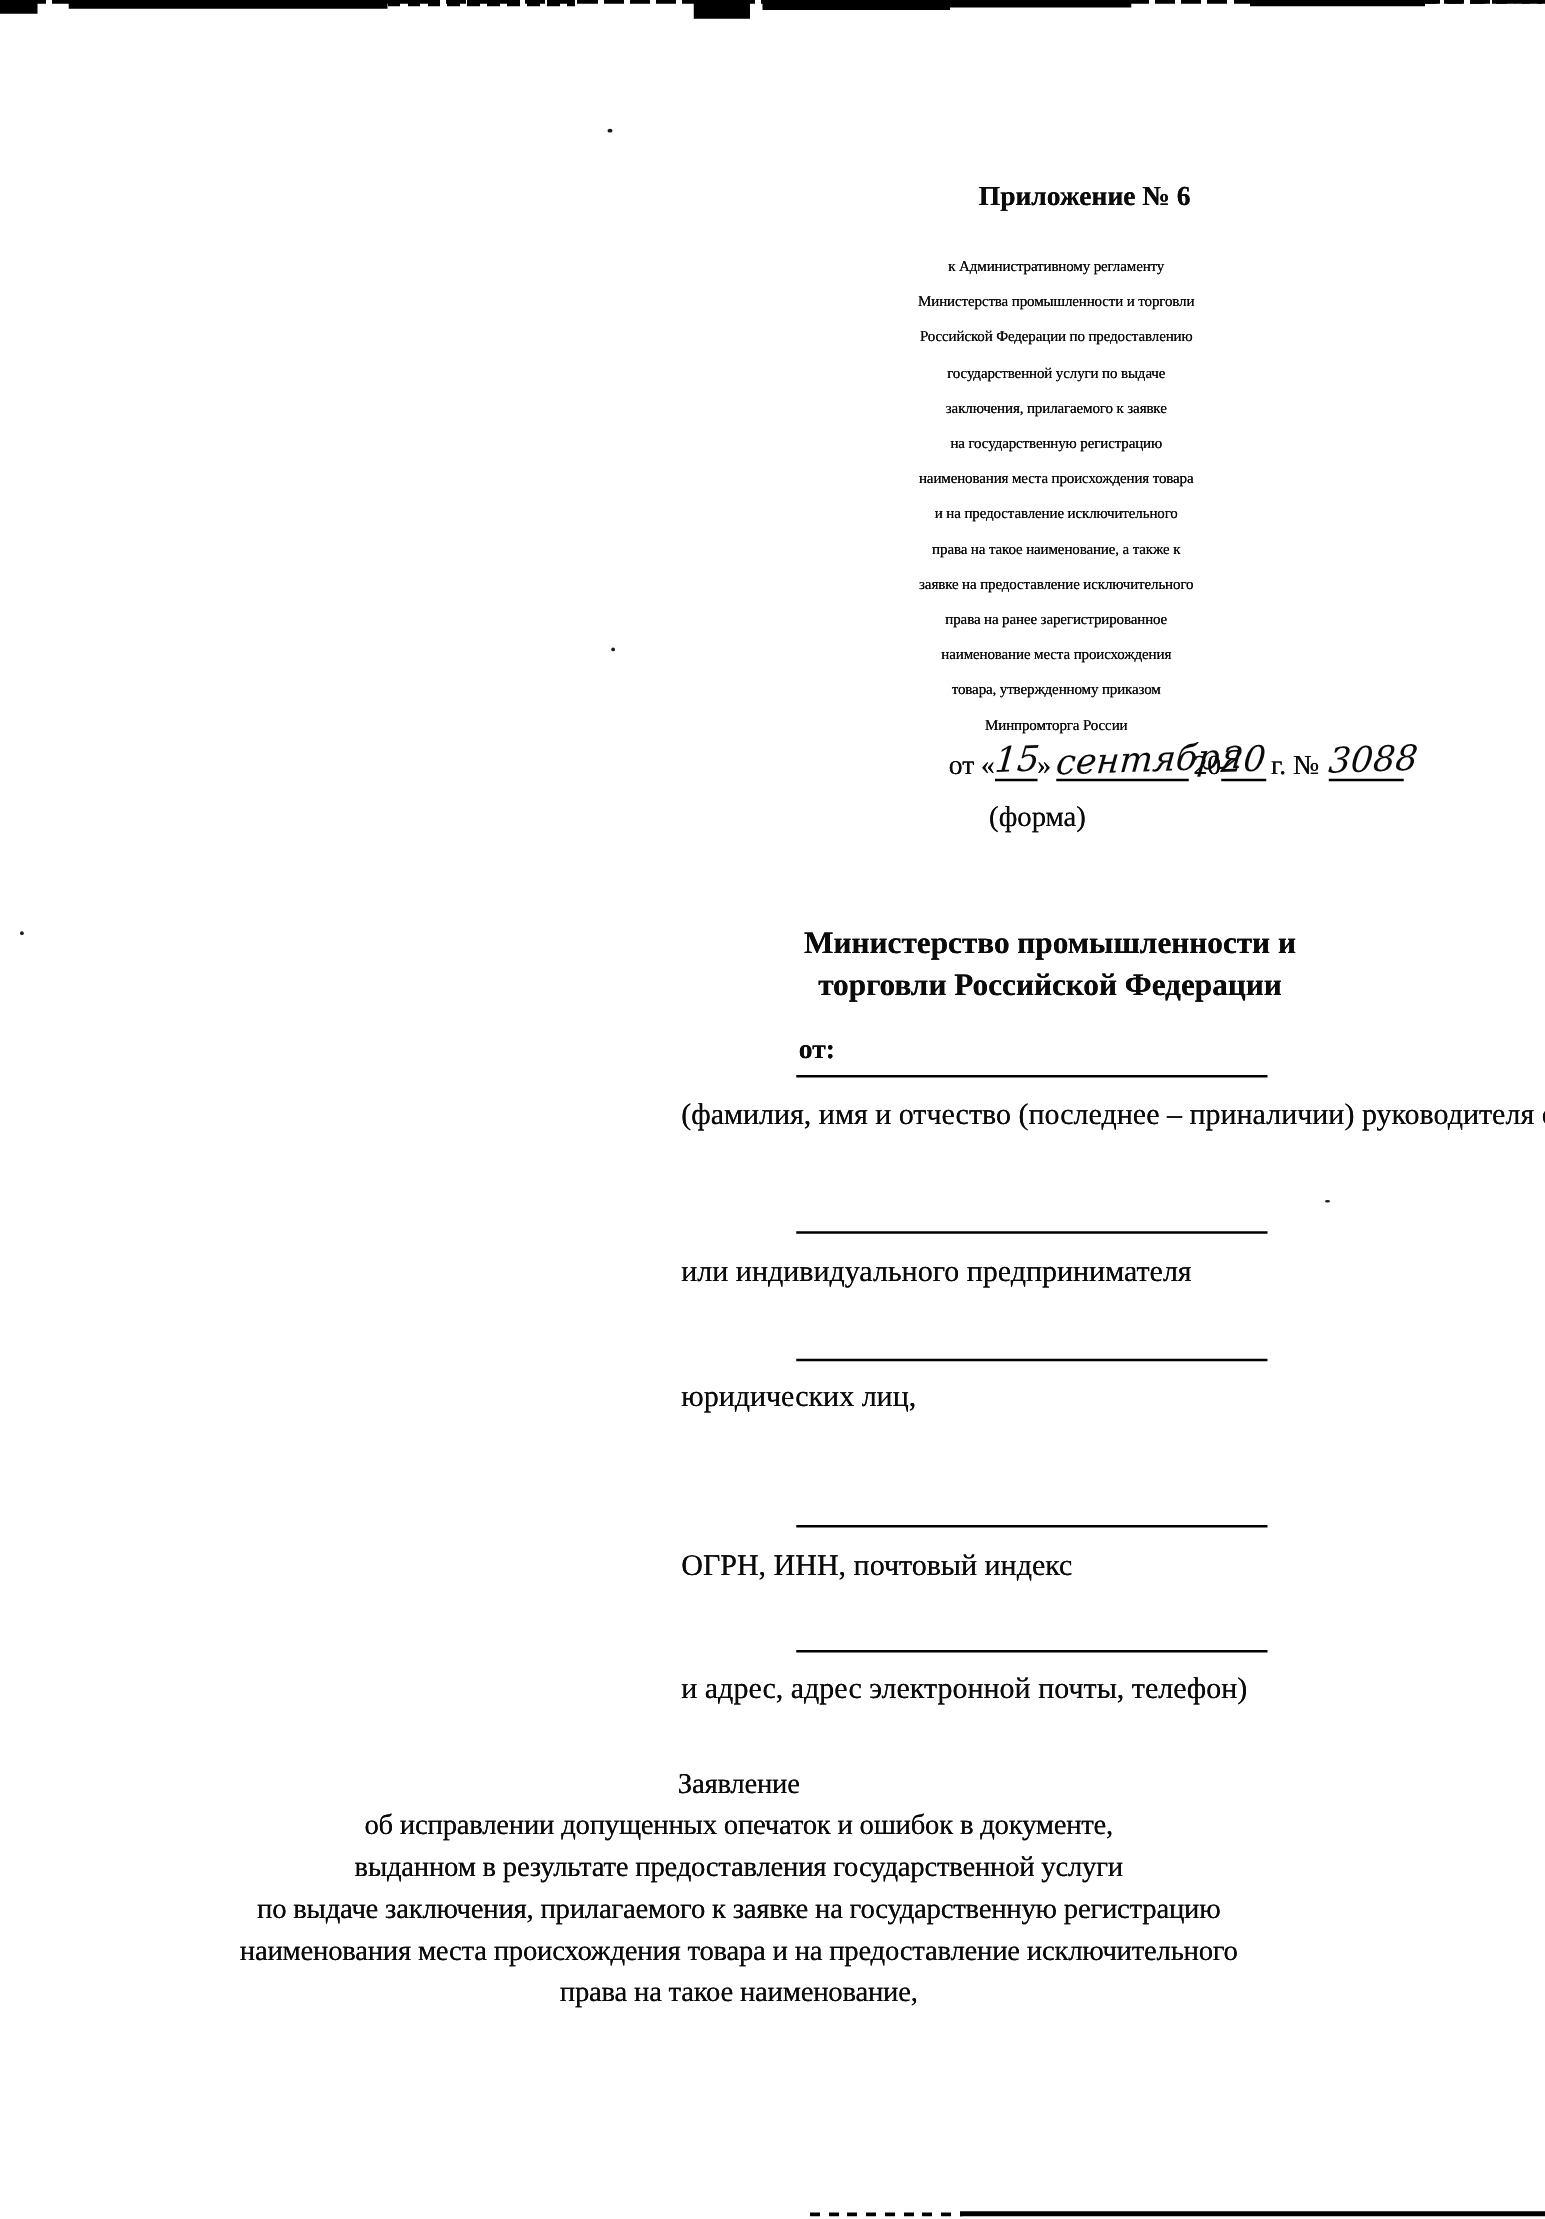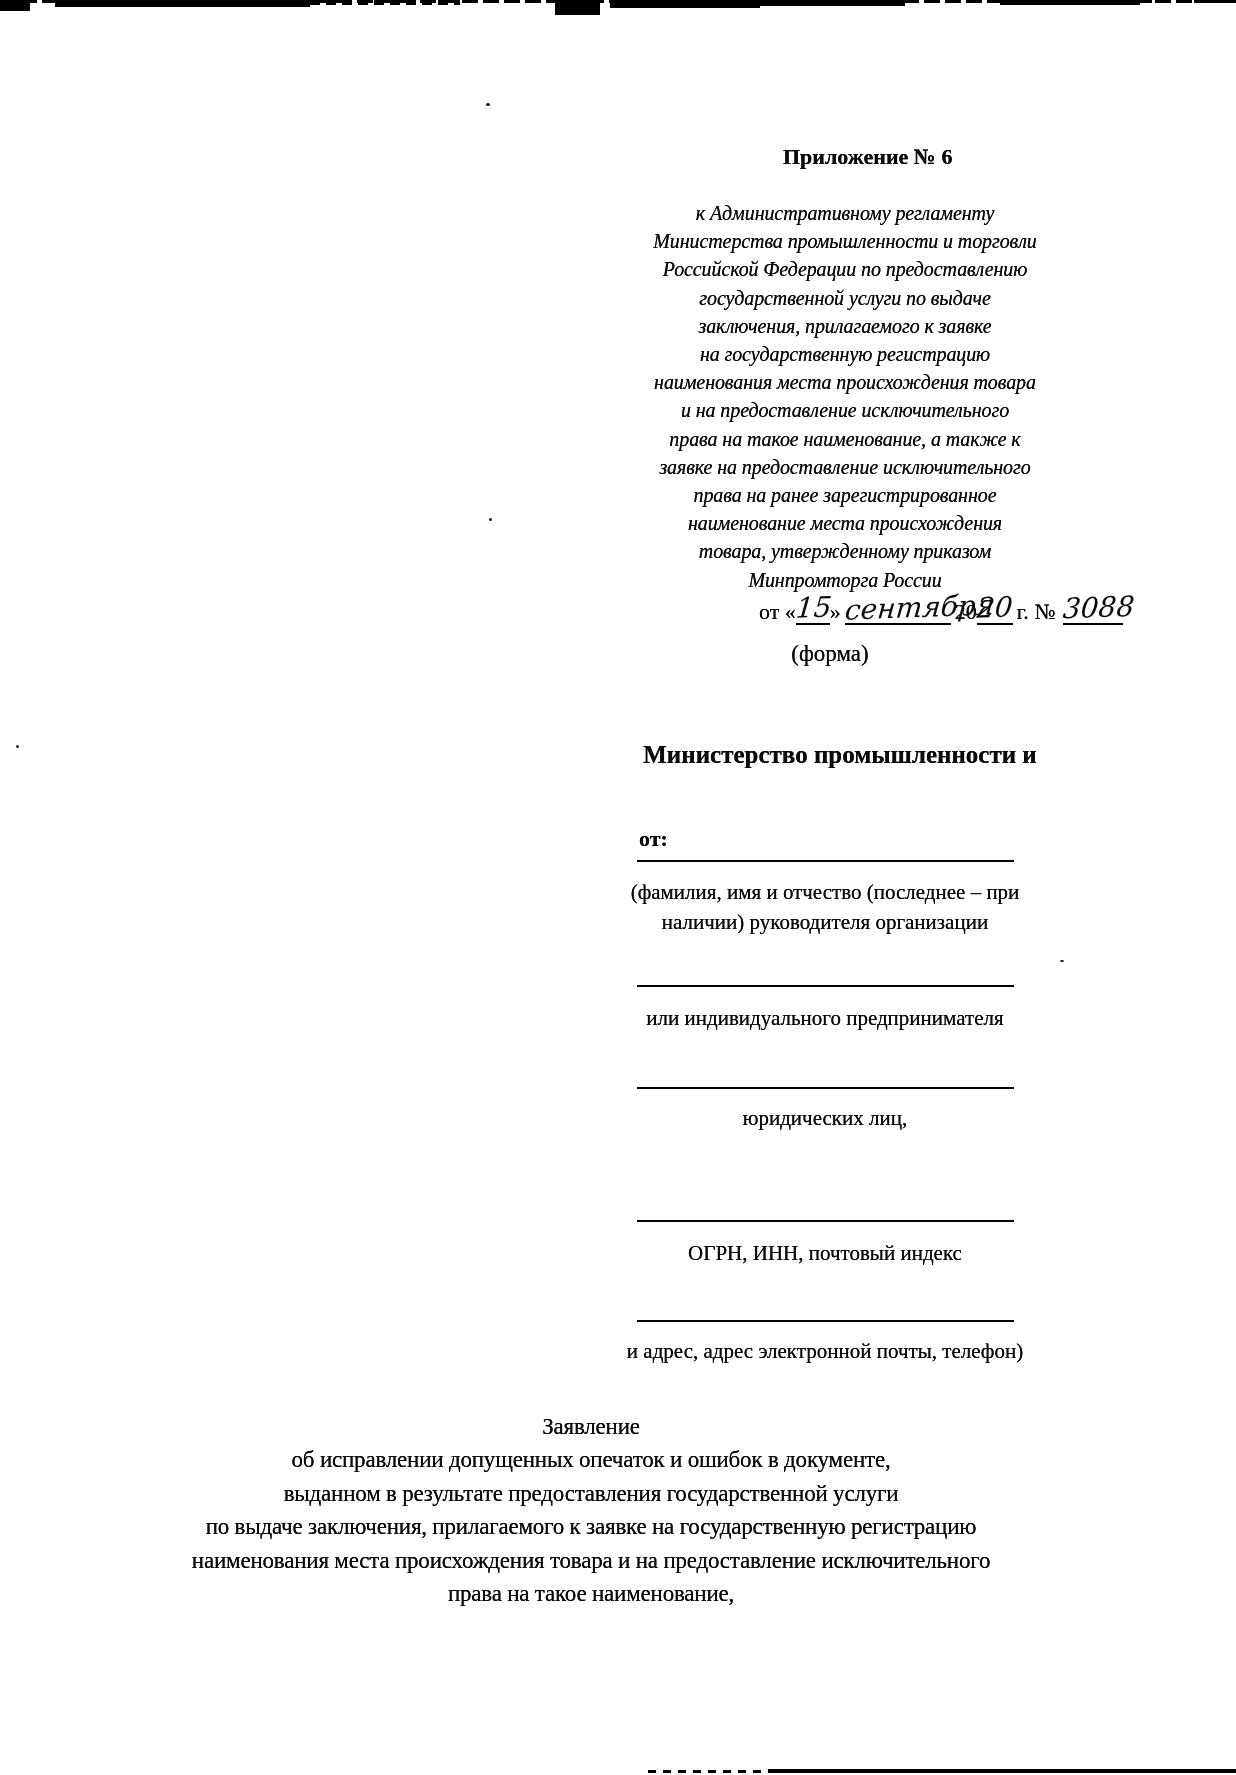--- a/index.html
+++ b/index.html
@@ -19,21 +19,21 @@
   .top-base{top:0;left:0;width:1236px;height:3px;
     background:repeating-linear-gradient(90deg,#000 0 16px,rgba(0,0,0,0) 16px 21px);}
   .bottom-dash{top:1770px;left:648px;width:122px;height:3px;background:
     repeating-linear-gradient(90deg,#000 0 8px,rgba(0,0,0,0) 8px 15px);}
   .speck{position:absolute;background:#1a1a1a;border-radius:50%;}
 
   .appendix{position:absolute;left:783px;top:144px;font-size:22px;font-weight:bold;}
 
   .reg-block{position:absolute;left:590px;top:199px;width:510px;
     display:flex;flex-direction:column;align-items:center;
-    font-size:20px;line-height:28.2px;letter-spacing:-0.1px;font-style:italic;}
+    font-size:12px;line-height:28.2px;letter-spacing:-0.1px;}
 
   .date-row{position:absolute;left:759px;top:594px;display:flex;align-items:flex-end;font-size:22px;}
   .hw{font-family:"DejaVu Serif", serif;font-style:italic;font-size:28px;line-height:1;
       display:inline-block;transform:rotate(-2deg) skewX(-7deg);text-shadow:none;}
   .blank-hw{display:inline-block;border-bottom:2px solid #000;text-align:center;vertical-align:baseline;}
   .f-day{width:34px;}
   .f-month{width:106px;}
   .f-year{width:36px;}
   .f-num{width:60px;margin-left:4px;}
   .dr-gap{margin:0 4px;}
@@ -43,22 +43,22 @@
   .ministry{position:absolute;left:590px;top:738px;width:500px;
     display:flex;flex-direction:column;align-items:center;
     font-size:25px;line-height:34px;font-weight:bold;}
 
   .from-label{position:absolute;left:639px;top:826px;font-size:22px;font-weight:600;}
 
   .field-line{position:absolute;left:637px;width:377px;height:0;border-top:2px solid #000;}
   .fl-1{top:860px;} .fl-2{top:985px;} .fl-3{top:1087px;} .fl-4{top:1220px;} .fl-5{top:1320px;}
 
   .caption{position:absolute;left:545px;width:560px;
-    display:flex;flex-direction:column;align-items:center;
-    font-size:21px;line-height:30px;}
+    display:flex;align-items:center;
+    font-size:24px;line-height:30px;}
   .cap-1{top:877px;} .cap-2{top:1003px;} .cap-3{top:1103px;} .cap-4{top:1238px;} .cap-5{top:1336px;}
 
   .statement{position:absolute;left:0;top:1410px;width:1160px;
     display:flex;flex-direction:column;align-items:center;
     font-size:23px;line-height:33.4px;letter-spacing:-0.2px;padding-left:11px;}
 </style>
 </head>
 <body>
 
 <div class="page">
@@ -105,20 +105,21 @@
     <span>20</span>
     <span class="blank-hw f-year"><span class="hw">20</span></span>
     <span class="dr-gap">г. №</span>
     <span class="blank-hw f-num"><span class="hw">3088</span></span>
   </div>
 
   <div class="forma">(форма)</div>
 
   <div class="ministry">
     <div class="line">Министерство промышленности и</div>
+    <div class="line">торговли Российской Федерации</div>
   </div>
 
   <div class="from-label">от:</div>
 
   <div class="field-line fl-1"></div>
   <div class="field-line fl-2"></div>
   <div class="field-line fl-3"></div>
   <div class="field-line fl-4"></div>
   <div class="field-line fl-5"></div>
 

